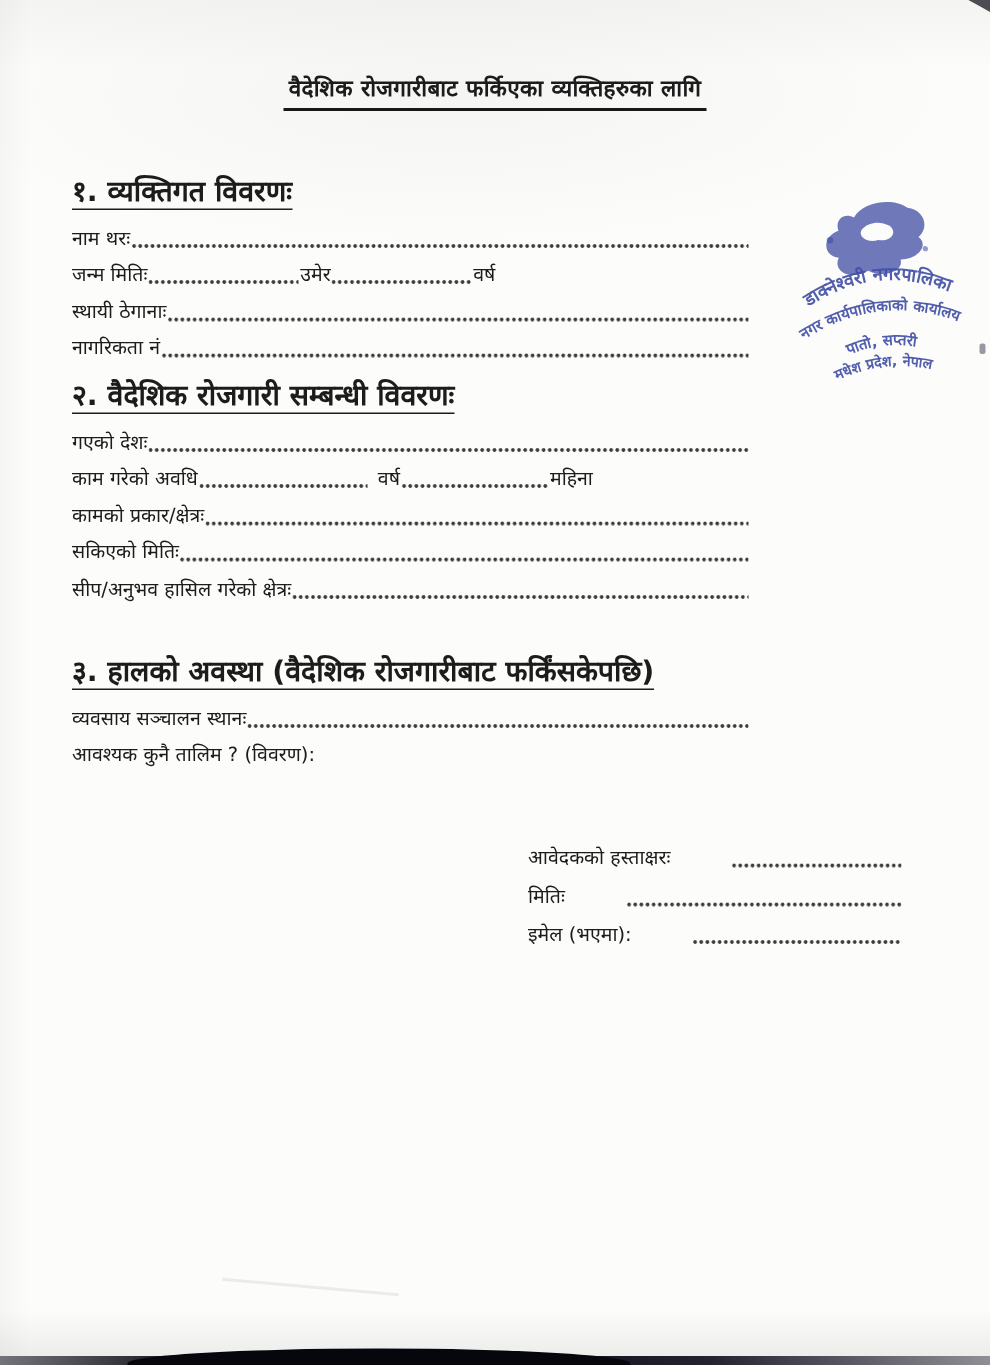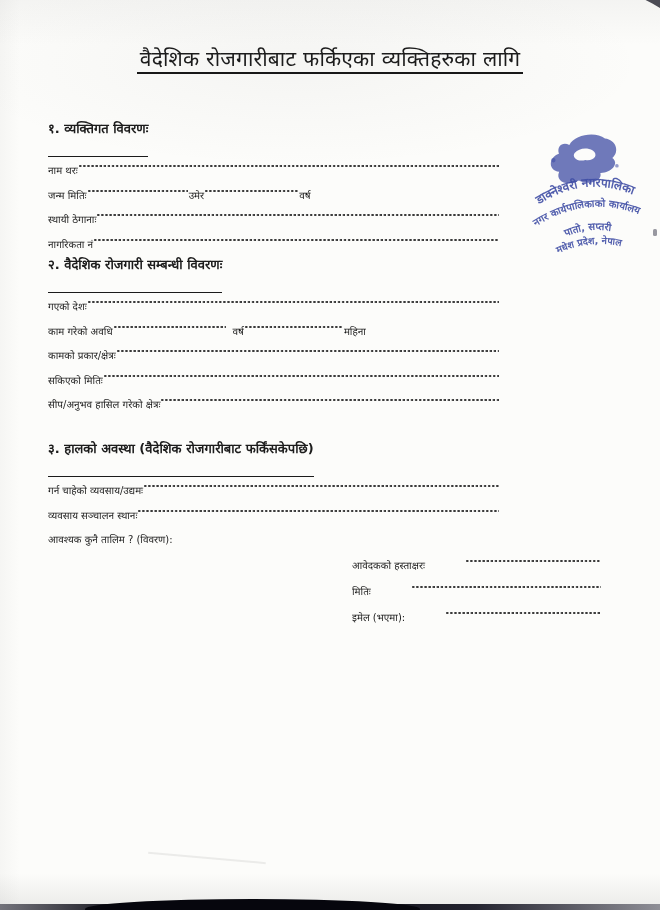--- a/index.html
+++ b/index.html
@@ -16,31 +16,31 @@
   .page::before{
     content:"";position:absolute;inset:0;pointer-events:none;
     background:
       linear-gradient(to bottom, rgba(110,110,110,0.06), rgba(0,0,0,0) 5%),
       linear-gradient(to top, rgba(70,70,70,0.10), rgba(0,0,0,0) 4%),
       linear-gradient(to right, rgba(80,80,80,0.04), rgba(0,0,0,0) 3%),
       radial-gradient(75% 16% at 45% 7%, rgba(110,110,110,0.05), rgba(0,0,0,0) 70%);
   }
   .title-wrap{position:absolute;top:47px;left:0;right:0;text-align:center;line-height:0;}
   .title-line{
-    display:inline-block;font-weight:normal;font-size:21px;line-height:24px;
+    display:inline-block;font-weight:bold;font-size:15px;line-height:24px;
     border-bottom:2px solid #181818;padding:0 3px 1px 3px;margin-bottom:2px;
     letter-spacing:.2px;
   }
   .section{position:absolute;left:48px;width:452px;}
   .sec1{top:118px;} .sec2{top:254px;} .sec3{top:438px;}
   .sec-heading{
-    display:inline-block;font-weight:bold;font-size:13px;line-height:20px;
-    border-bottom:1.8px solid #1b1b1b;padding-bottom:17px;margin-bottom:4px;
+    display:inline-block;font-weight:bold;font-size:19px;line-height:20px;
+    border-bottom:1.8px solid #1b1b1b;padding-bottom:1px;margin-bottom:4px;
   }
-  .field{display:flex;align-items:flex-start;height:24.6px;font-size:10px;line-height:19px;}
+  .field{display:flex;align-items:flex-end;height:24.6px;font-size:13px;line-height:19px;}
   .lbl{white-space:nowrap;}
   .dots{
     flex:1 1 auto;height:7px;margin:0 1px 3px 1px;
     background-image:radial-gradient(circle at 1.4px 5px, #3a3a3a 1.02px, rgba(0,0,0,0) 1.45px);
     background-size:4.1px 7px;background-repeat:repeat-x;
   }
   .dots.fixed{flex:0 0 auto;}
   .gap{flex:0 0 6px;}
   .w100{width:100px;} .w93{width:93px;} .w112{width:112px;} .w98{width:98px;}
   .sig-block{position:absolute;left:352px;top:556px;width:250px;}
@@ -128,24 +128,20 @@
     </div>
     <div class="field">
       <span class="lbl">सीप/अनुभव हासिल गरेको क्षेत्रः</span>
       <span class="dots"></span>
     </div>
   </div>
 
   <div class="section sec3">
     <div><span class="sec-heading">३. हालको अवस्था (वैदेशिक रोजगारीबाट फर्किंसकेपछि)</span></div>
     <div class="field">
-      <span class="lbl">गर्न चाहेको व्यवसाय/उद्यमः</span>
-      <span class="dots"></span>
-    </div>
-    <div class="field">
       <span class="lbl">व्यवसाय सञ्चालन स्थानः</span>
       <span class="dots"></span>
     </div>
     <div class="field">
       <span class="lbl">आवश्यक कुनै तालिम ? (विवरण):</span>
     </div>
   </div>
 
   <div class="sig-block">
     <div class="field">

